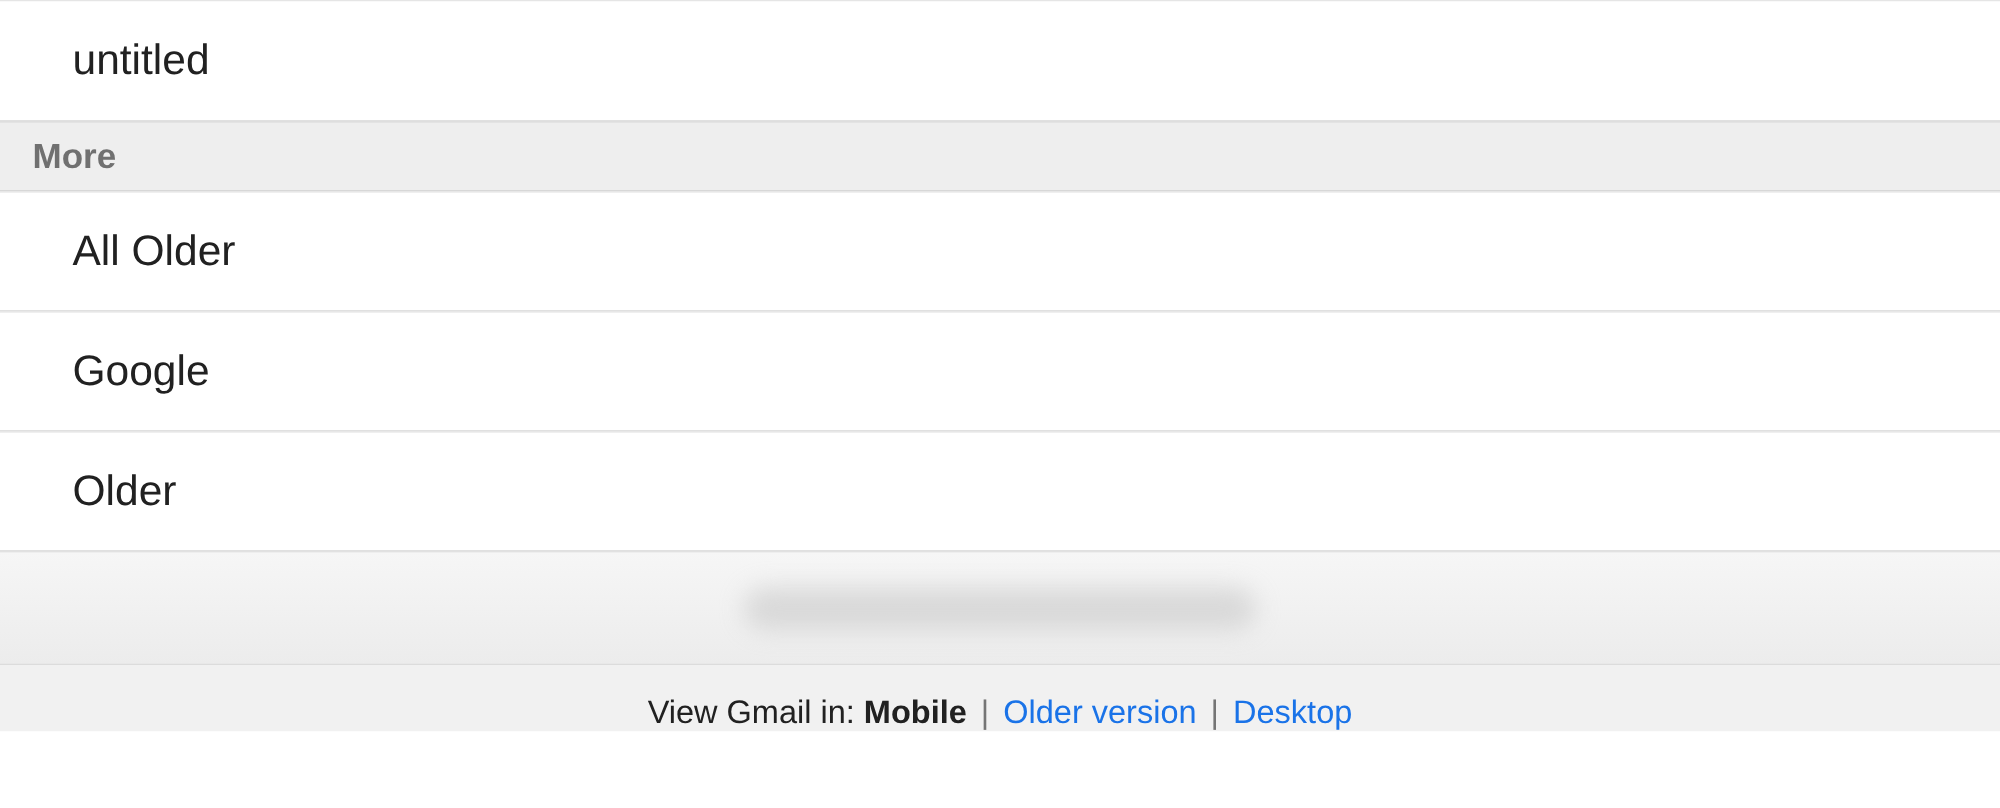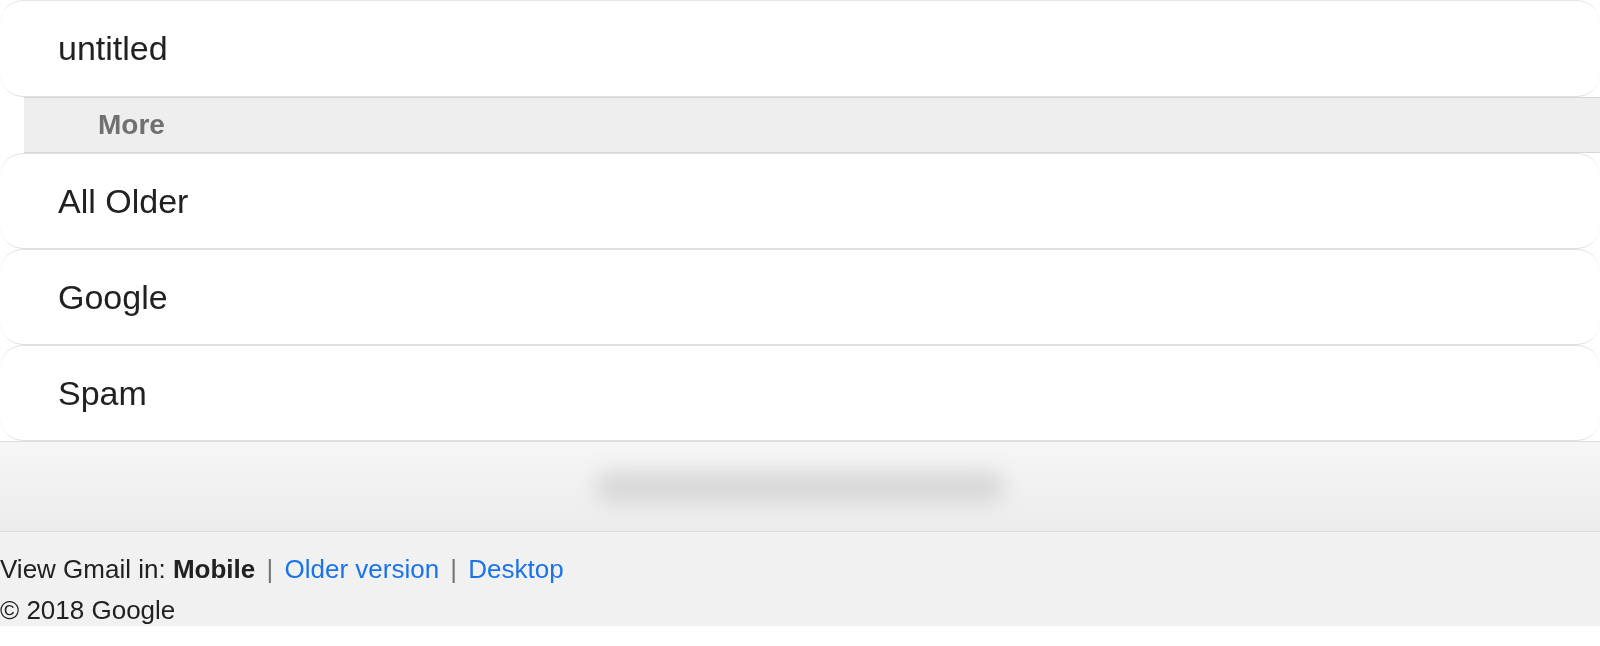--- a/index.html
+++ b/index.html
@@ -18,34 +18,32 @@
     display: flex;
     align-items: center;
     height: 96px;
     padding-left: 58px;
     border-top: 1px solid #e0e0e0;
     border-bottom: 1px solid #e0e0e0;
     background: #ffffff;
     font-size: 34px;
     color: #212121;
     cursor: pointer;
-    border-radius: 23px;
   }
   .section-header {
     display: flex;
     align-items: center;
     height: 56px;
-    padding-left: 74px;
+    padding-left: 26px;
     background: #eeeeee;
     border-top: 1px solid #d7d7d7;
     border-bottom: 1px solid #d7d7d7;
     font-size: 28px;
     font-weight: bold;
     color: #707070;
-    margin-left: 24px;
   }
   .footer {
     background: #f1f1f1;
     border-top: 1px solid #dcdcdc;
   }
   .footer-account-bar {
     height: 90px;
     display: flex;
     align-items: center;
     justify-content: center;
@@ -54,20 +52,21 @@
   }
   .blurred-email {
     width: 410px;
     height: 34px;
     background: #c9c9c9;
     border-radius: 20px;
     filter: blur(10px);
     opacity: 0.6;
   }
   .footer-bottom {
+    text-align: center;
     padding-top: 22px;
     font-size: 26px;
     color: #212121;
   }
   .footer-line {
     margin-bottom: 10px;
   }
   .footer-bottom .bold {
     font-weight: bold;
   }
@@ -98,26 +97,25 @@
 
 <div class="list-item">
   <span>All Older</span>
 </div>
 
 <div class="list-item">
   <span>Google</span>
 </div>
 
 <div class="list-item">
-  <span>Spam</span>
+  <span>Older</span>
 </div>
 
 <div class="footer">
   <div class="footer-account-bar">
     <div class="blurred-email"></div>
   </div>
   <div class="footer-bottom">
     <div class="footer-line">
       <span>View Gmail in: </span><span class="bold">Mobile</span><span class="sep"> | </span><a>Older version</a><span class="sep"> | </span><a>Desktop</a>
     </div>
-    <div>© 2018 Google</div>
   </div>
 </div>
 
 </body></html>

